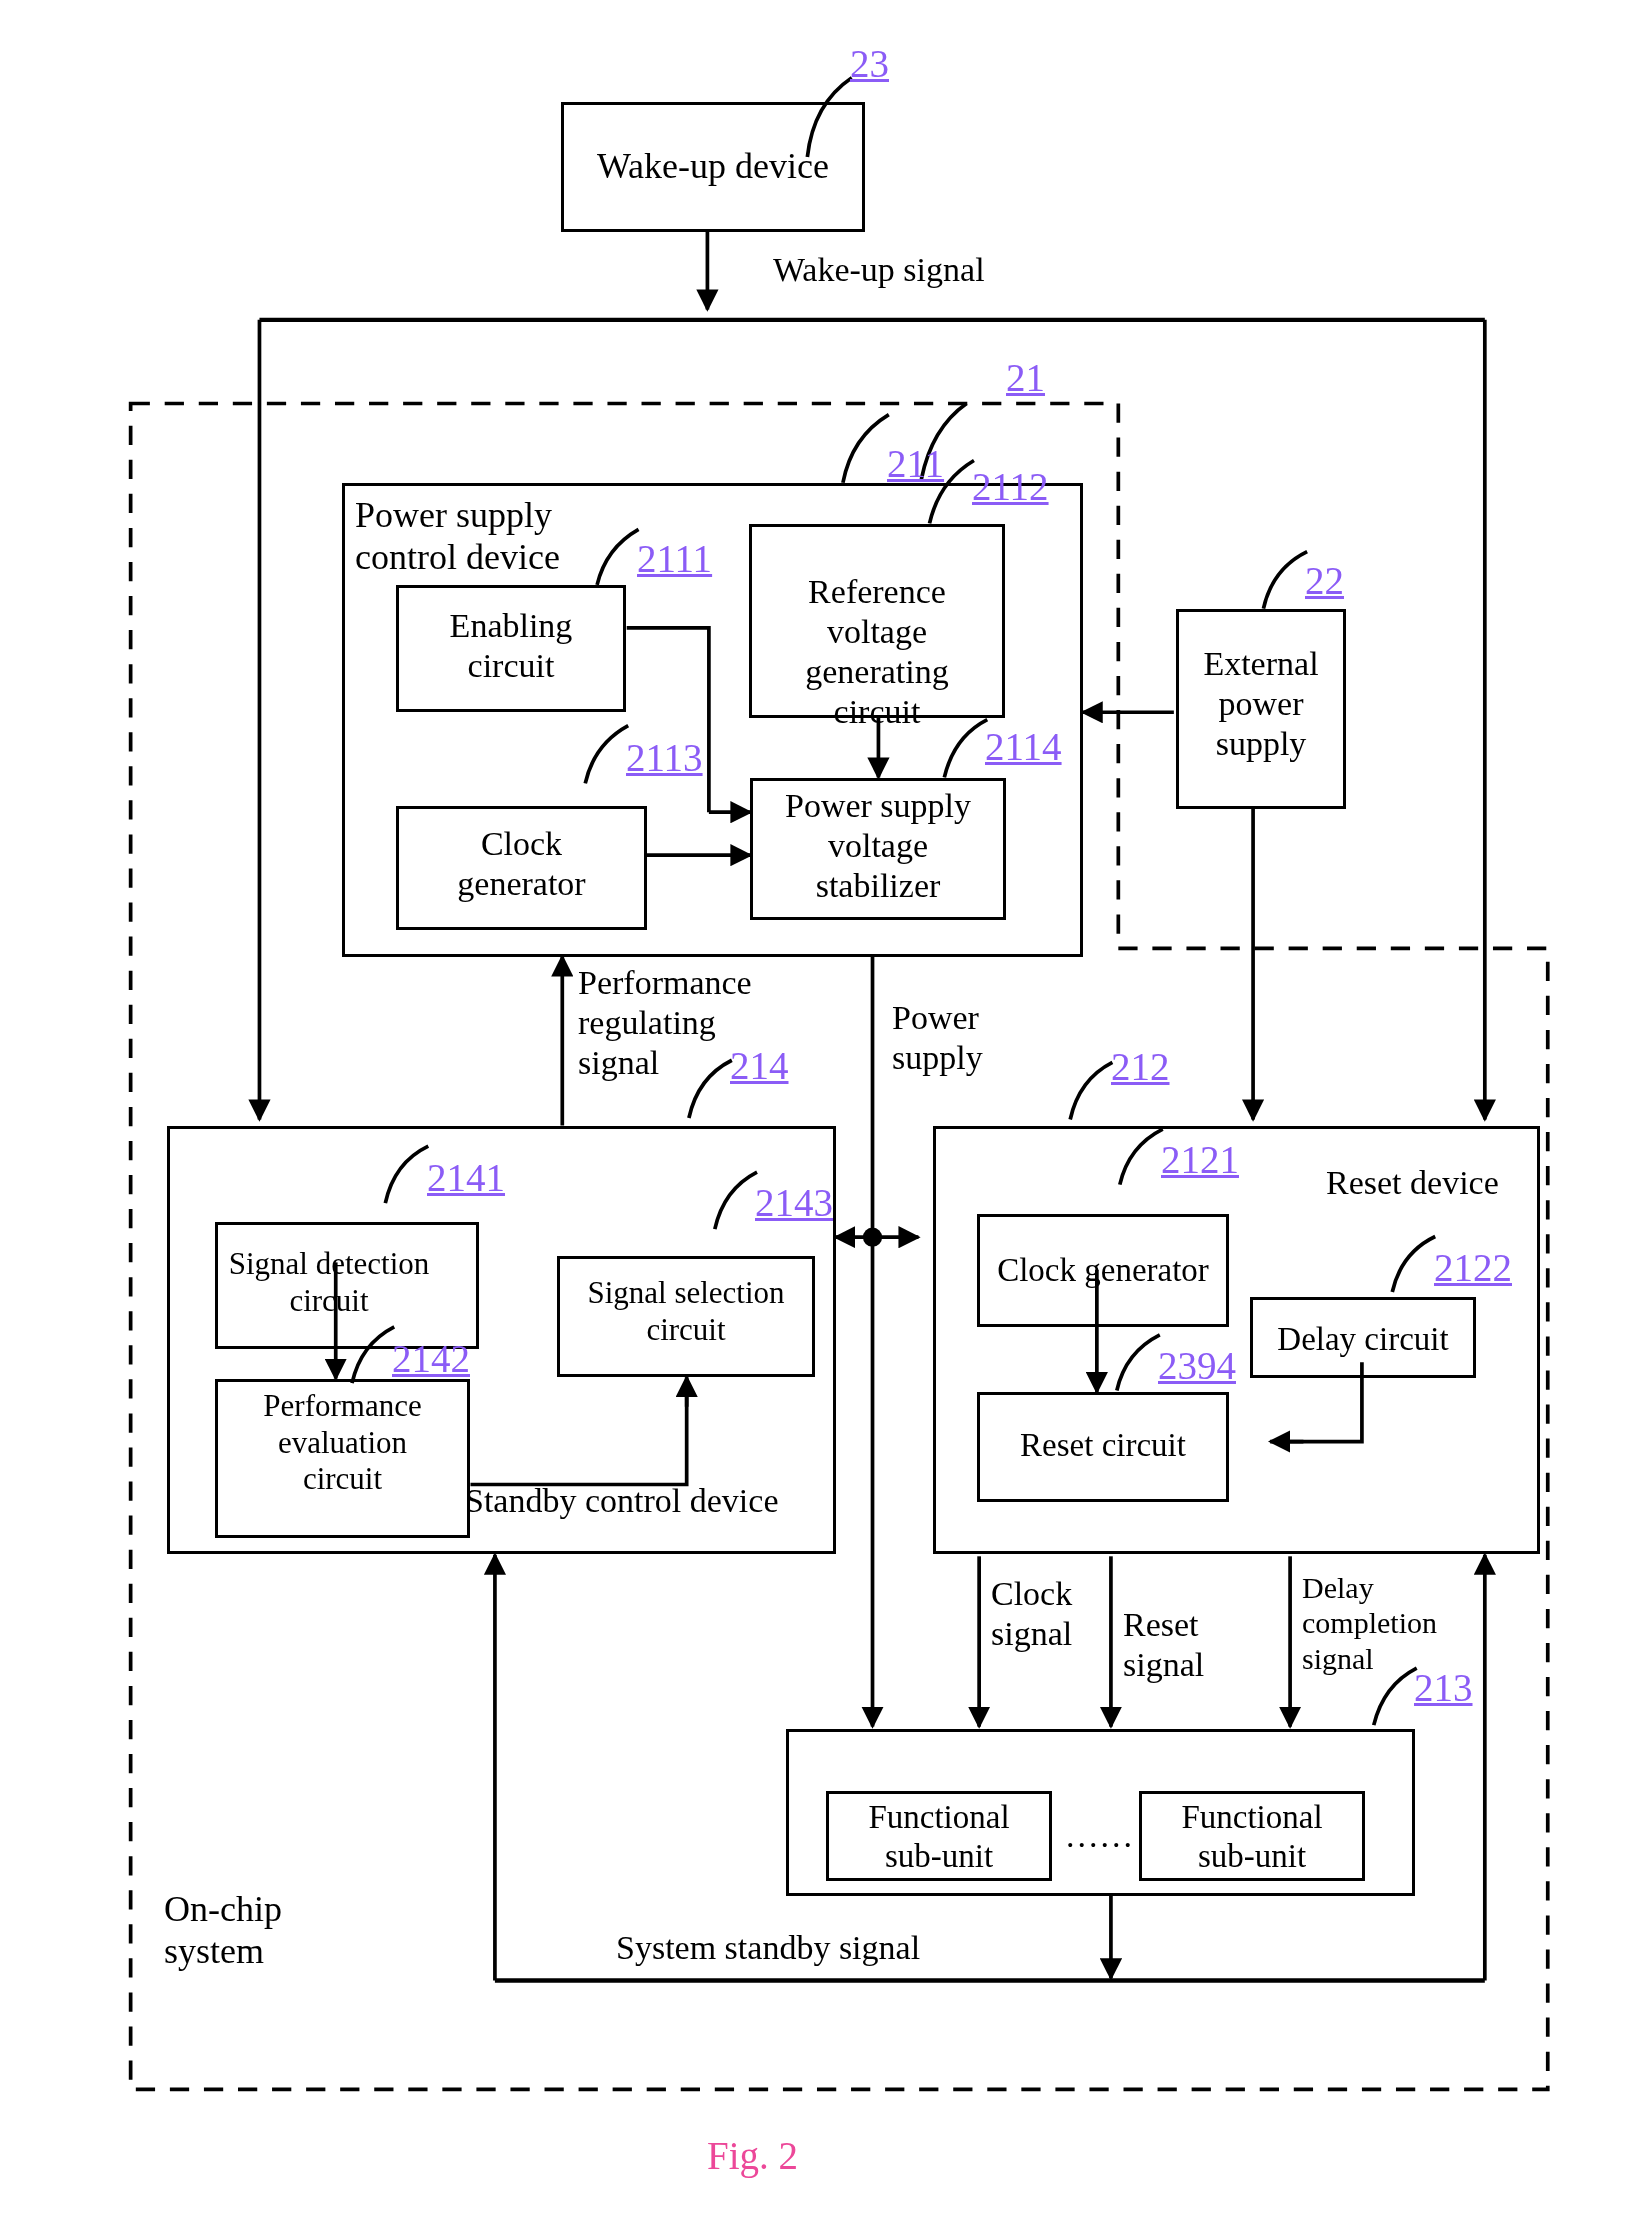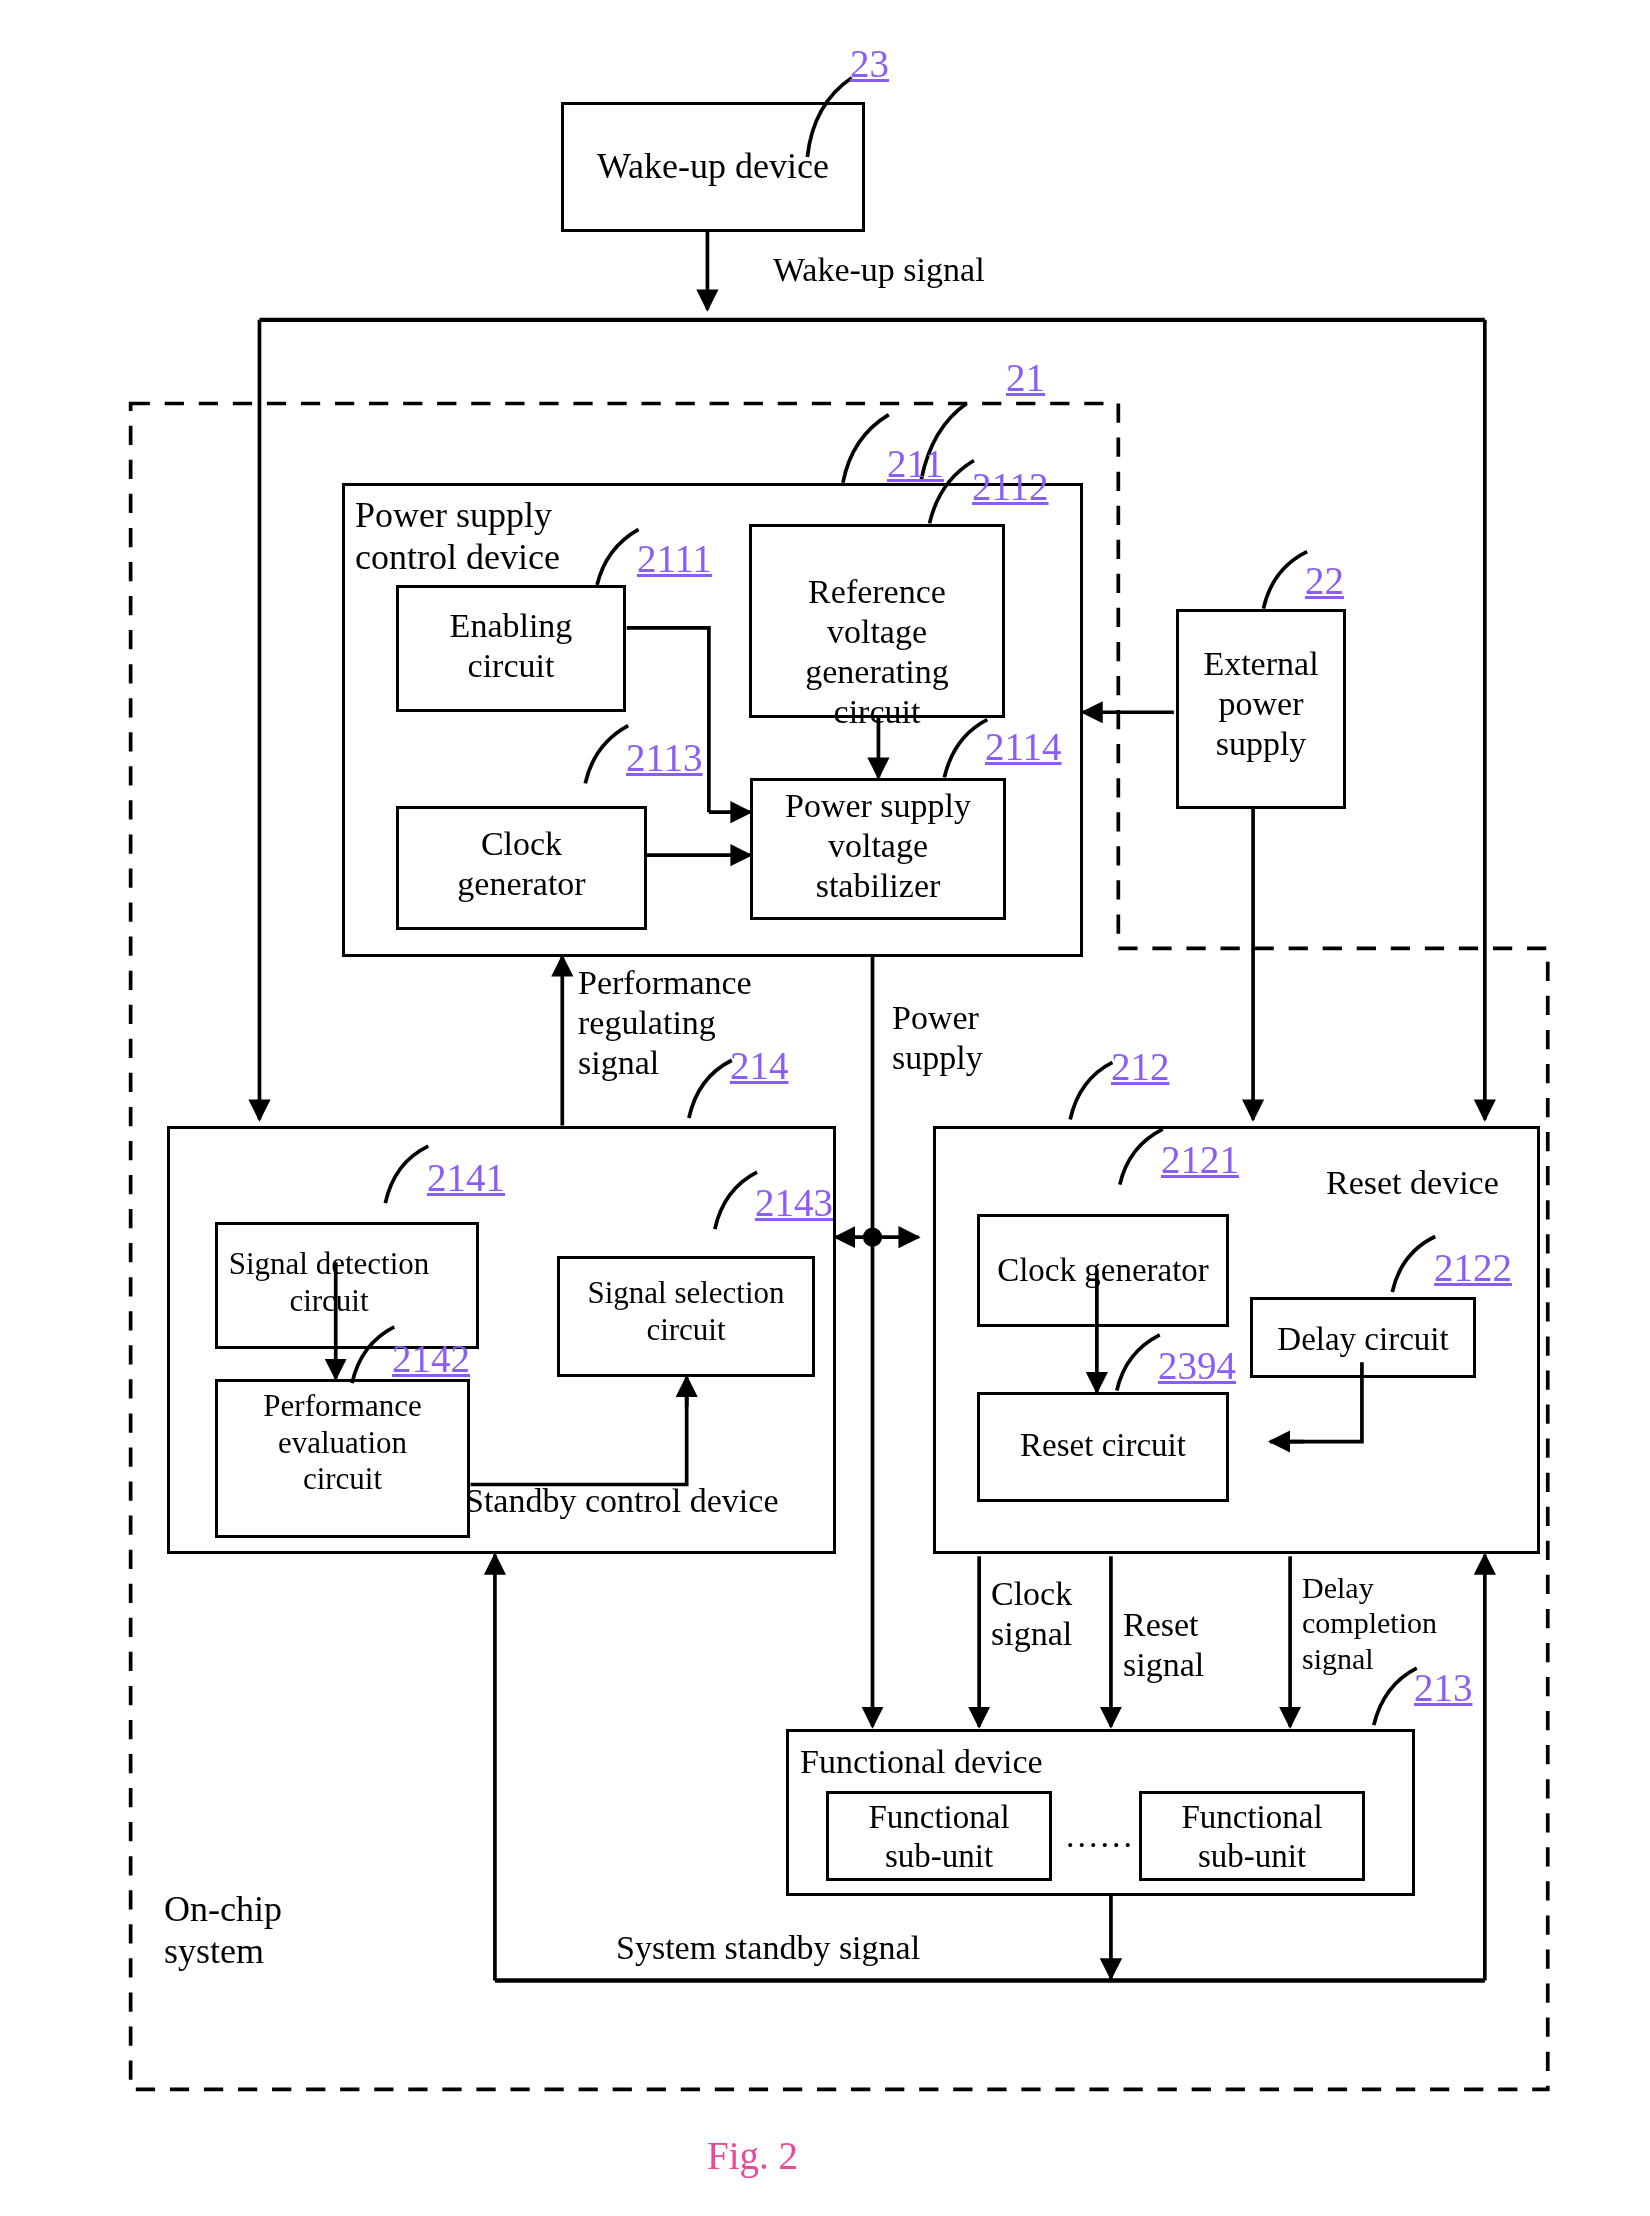--- a/index.html
+++ b/index.html
@@ -228,21 +228,20 @@
 
   <div class="free-label" style="left:991px; top:1574px; font-size:34px;">Clock
 signal</div>
   <div class="free-label" style="left:1123px; top:1605px; font-size:34px;">Reset
 signal</div>
   <div class="free-label" style="left:1302px; top:1570px; font-size:30px;">Delay
 completion
 signal</div>
 
   <div class="box" style="left:786px; top:1729px; width:629px; height:167px;"></div>
-  <div class="box-label" style="left:800px; top:1742px; width:370px; font-size:34px; text-align:left;">Functional device</div>
   <div class="ref" style="left:1414px; top:1668px;">213</div>
 
   <div class="box" style="left:826px; top:1791px; width:226px; height:90px;"></div>
   <div class="box-label" style="left:826px; top:1798px; width:226px; font-size:33px;">Functional
 sub-unit</div>
 
   <div class="free-label" style="left:1066px; top:1816px; font-size:34px; letter-spacing:3px;">......</div>
 
   <div class="box" style="left:1139px; top:1791px; width:226px; height:90px;"></div>
   <div class="box-label" style="left:1139px; top:1798px; width:226px; font-size:33px;">Functional

